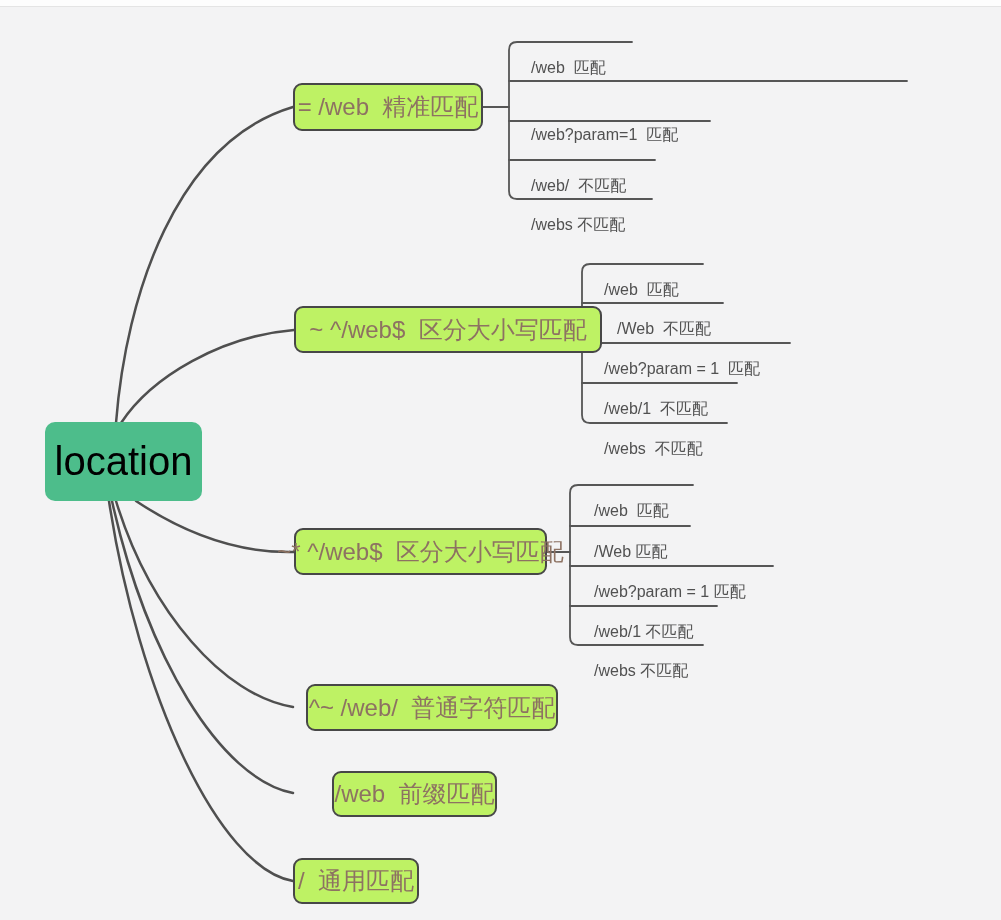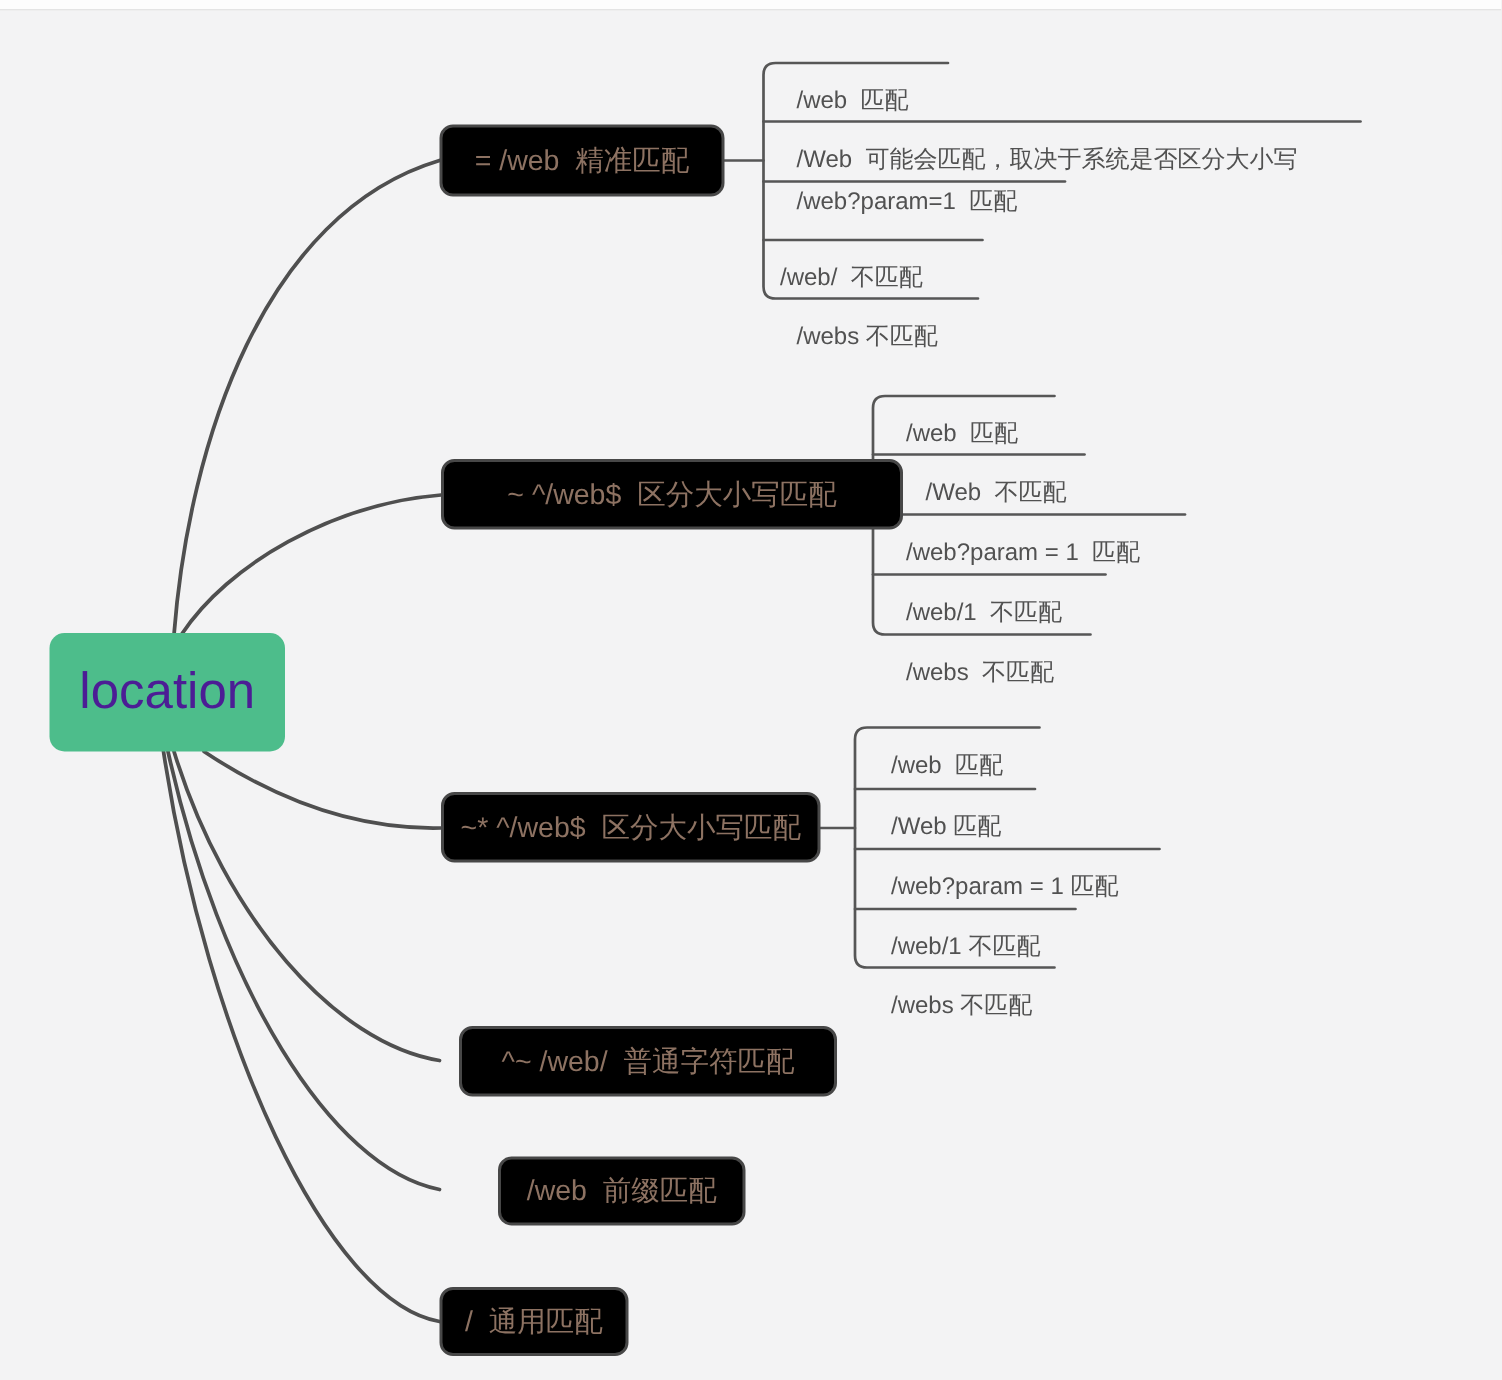--- a/index.html
+++ b/index.html
@@ -14,38 +14,39 @@
     overflow:hidden;
   }
   .top-strip{
     position:absolute;left:0;top:0;width:1001px;height:6px;
     background:#fdfdfd;border-bottom:1px solid #e4e4e4;
   }
   svg.wires{position:absolute;left:0;top:0;pointer-events:none;}
   .node{
     position:absolute;
     box-sizing:border-box;
-    background:#000000;
+    background:#bef264;
     border:2px solid #474747;
     border-radius:9px;
     display:flex;align-items:center;justify-content:center;
     color:#8d7262;
-    font-size:19px;
+    font-size:24px;
     white-space:pre;
     z-index:2;
   }
   .root-node{
     position:absolute;
     box-sizing:border-box;
     background:#4dbd8b;
     border-radius:10px;
     display:flex;align-items:center;justify-content:center;
-    color:#4c1d95;
-    font-size:34px;
+    color:#000000;
+    font-size:40px;
     z-index:2;
+    margin-left:12px;
   }
   .leaf{
     position:absolute;
     height:24px;line-height:24px;
     color:#515151;
     font-size:16px;
     white-space:pre;
     z-index:2;
     margin-top:41px;
   }
@@ -95,23 +96,22 @@
   <div class="root-node" style="left:33px;top:422px;width:157px;height:79px;">location</div>
 
   <div class="node" style="left:293px;top:83px;width:190px;height:48px;">= /web  精准匹配</div>
   <div class="node" style="left:294px;top:306px;width:308px;height:47px;">~ ^/web$  区分大小写匹配</div>
   <div class="node" style="left:294px;top:528px;width:253px;height:47px;">~* ^/web$  区分大小写匹配</div>
   <div class="node" style="left:306px;top:684px;width:252px;height:47px;">^~ /web/  普通字符匹配</div>
   <div class="node" style="left:293px;top:771px;width:165px;height:46px;margin-left:39px;">/web  前缀匹配</div>
   <div class="node" style="left:293px;top:858px;width:126px;height:46px;">/  通用匹配</div>
 
   <div class="leaf" style="left:531px;top:15px;">/web  匹配</div>
-  <div class="leaf" style="left:531px;top:54px;">/Web  可能会匹配，取决于系统是否区分大小写</div>
   <div class="leaf" style="left:531px;top:82px;">/web?param=1  匹配</div>
-  <div class="leaf" style="left:520px;top:133px;">/web/  不匹配</div>
+  <div class="leaf" style="left:531px;top:133px;">/web/  不匹配</div>
   <div class="leaf" style="left:531px;top:172px;">/webs 不匹配</div>
 
   <div class="leaf" style="left:604px;top:237px;">/web  匹配</div>
   <div class="leaf" style="left:617px;top:276px;">/Web  不匹配</div>
   <div class="leaf" style="left:604px;top:316px;">/web?param = 1  匹配</div>
   <div class="leaf" style="left:604px;top:356px;">/web/1  不匹配</div>
   <div class="leaf" style="left:604px;top:396px;">/webs  不匹配</div>
 
   <div class="leaf" style="left:594px;top:458px;">/web  匹配</div>
   <div class="leaf" style="left:594px;top:499px;">/Web 匹配</div>

